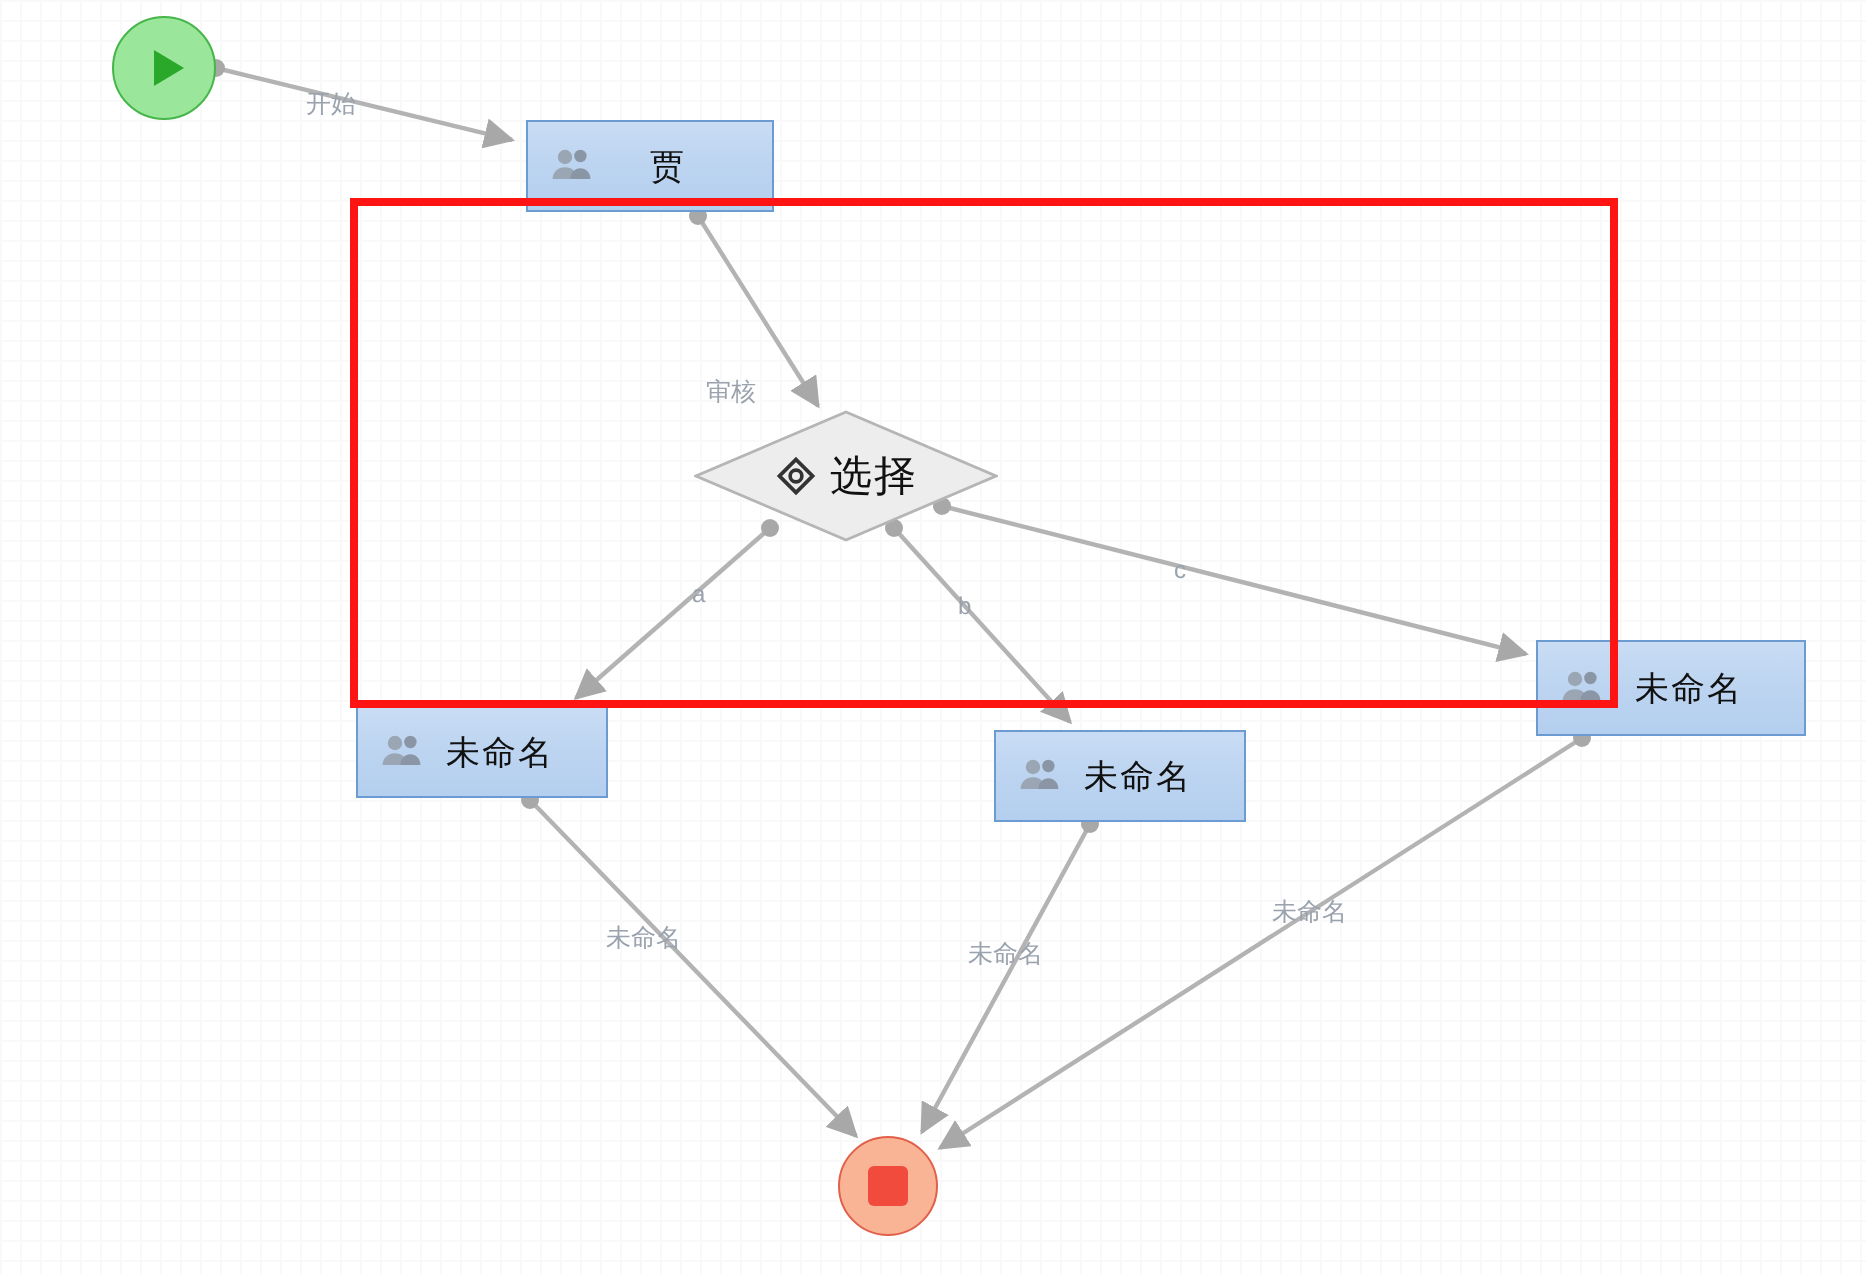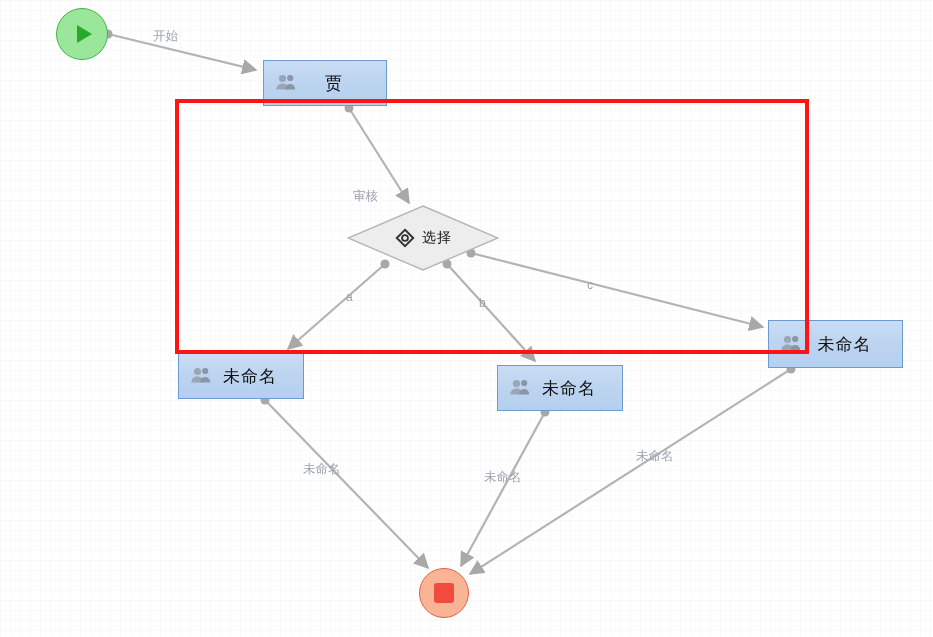--- a/index.html
+++ b/index.html
@@ -116,21 +116,21 @@
   .gateway-inner {
     position: absolute;
     inset: 0;
     display: flex;
     align-items: center;
     justify-content: center;
     gap: 6px;
   }
   .gw-icon { width: 22px; height: 22px; }
   .gateway-label {
-    font-size: 14px;
+    font-size: 21px;
     color: #111111;
     letter-spacing: 1px;
   }
 
   
   #selection-rect {
     position: absolute;
     left: 175px;
     top: 99px;
     width: 634px;
@@ -197,21 +197,21 @@
       <line x1="545" y1="412" x2="461" y2="566" stroke="#b3b3b3" stroke-width="2.2" marker-end="url(#arrow)"></line>
       <circle cx="545" cy="412" r="4.5" fill="#a8a8a8"></circle>
     </g>
 
     <g>
       <line x1="791" y1="369" x2="470" y2="574" stroke="#b3b3b3" stroke-width="2.2" marker-end="url(#arrow)"></line>
       <circle cx="791" cy="369" r="4.5" fill="#a8a8a8"></circle>
     </g>
   </svg>
 
-  <div class="edge-label cjk" style="left:153px; top:28px;">开始</div>
+  <div class="edge-label cjk" style="left:153px; top:44px;">开始</div>
   <div class="edge-label cjk" style="left:353px; top:144px;margin-top:44px;">审核</div>
   <div class="edge-label" style="left:346px; top:290px;">a</div>
   <div class="edge-label" style="left:479px; top:296px;">b</div>
   <div class="edge-label" style="left:587px; top:278px;">c</div>
   <div class="edge-label cjk" style="left:303px; top:461px;">未命名</div>
   <div class="edge-label cjk" style="left:484px; top:469px;">未命名</div>
   <div class="edge-label cjk" style="left:636px; top:448px;">未命名</div>
 
   <div class="node start-node" style="left:56px; top:8px;">
     <div class="play-tri"></div>

